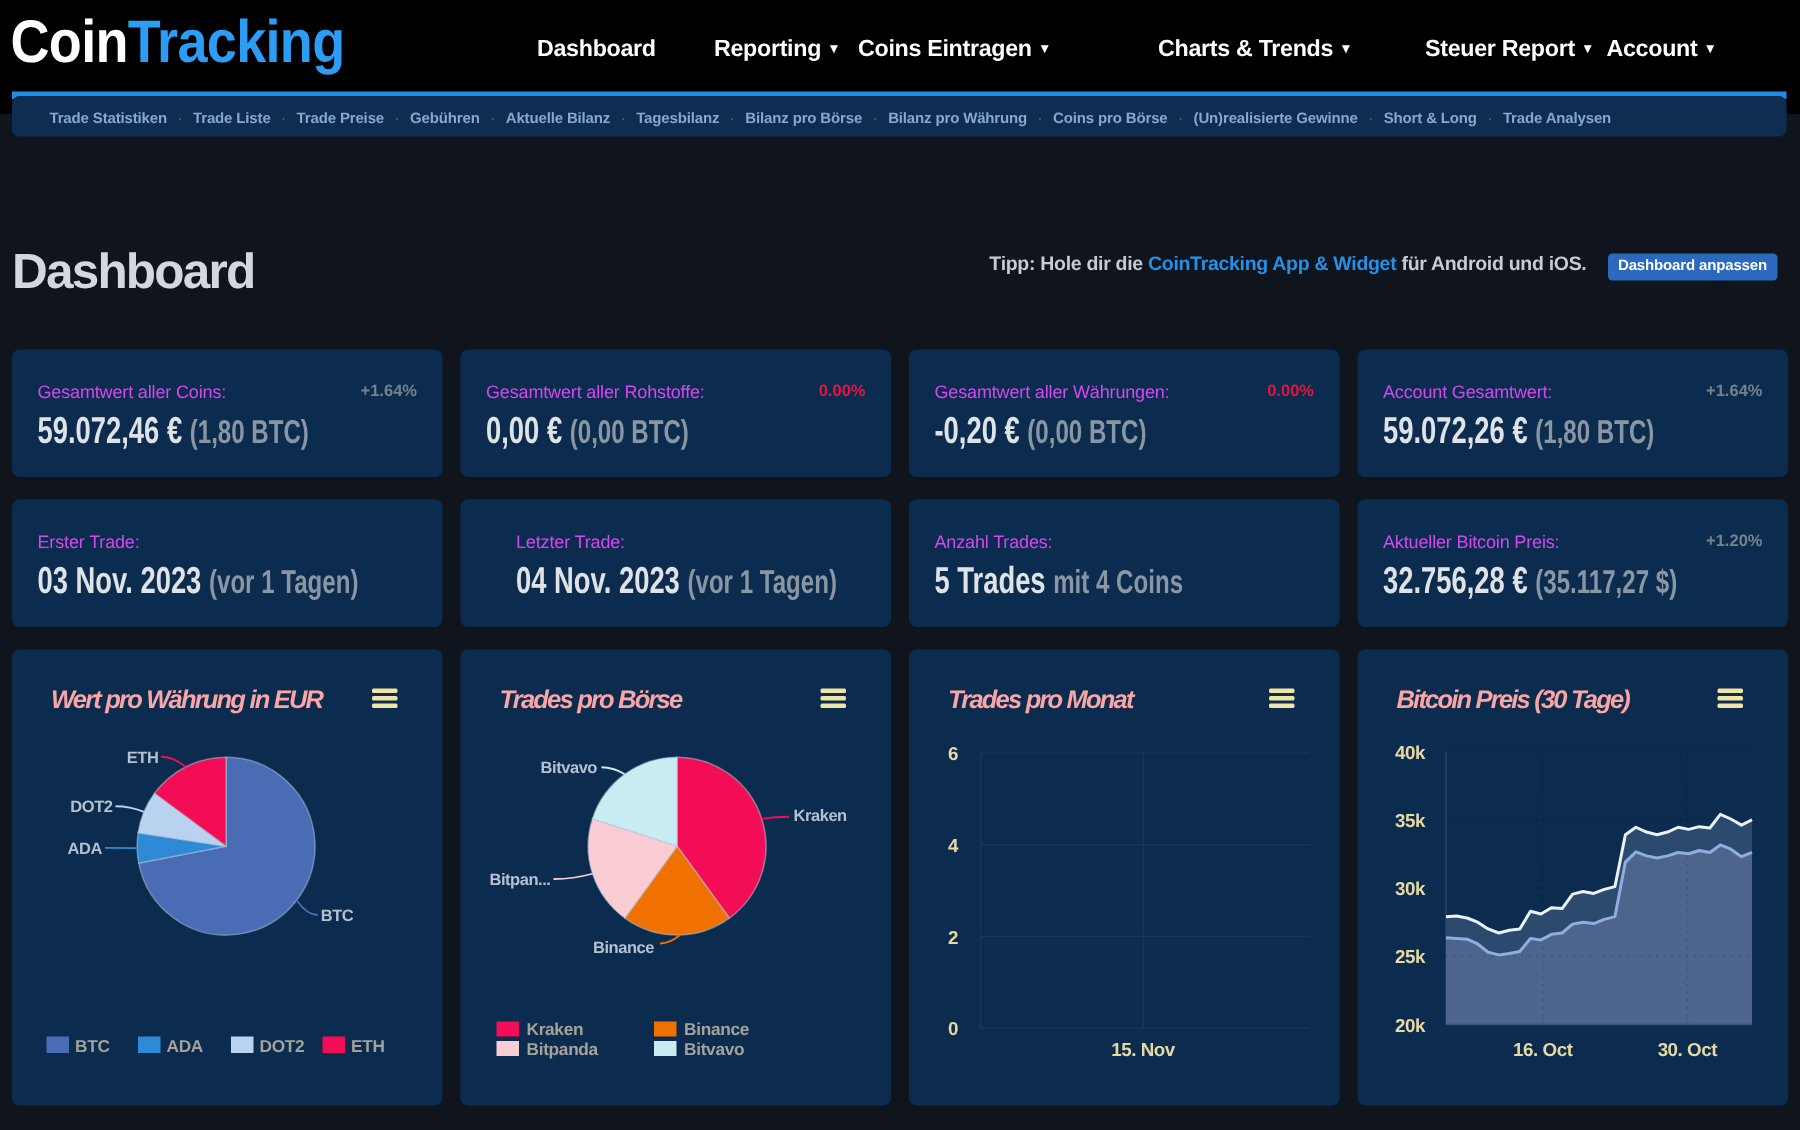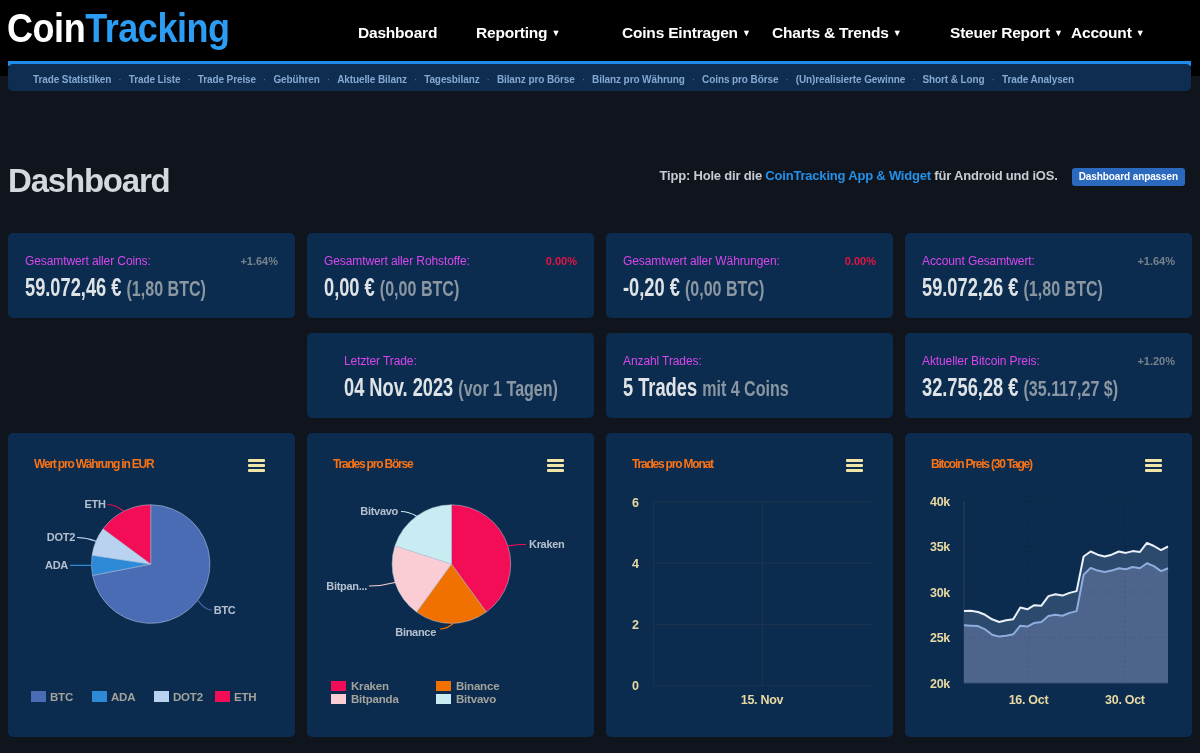--- a/index.html
+++ b/index.html
@@ -16,32 +16,32 @@
 h1 { position:absolute; left:8px; top:162px; font-size:33px; color:#d3d8dc; letter-spacing:-1.2px; }
 .tip { position:absolute; right:15px; top:168px; font-size:13px; font-weight:bold; color:#c6ccd2; letter-spacing:-0.2px; }
 .tip .applink { color:#2490e8; }
 .tip .btn { display:inline-block; margin-left:14px; background:#2a69bd; color:#fff; font-size:10px; font-weight:bold; padding:3px 7px 4px; border-radius:3px; letter-spacing:-0.1px; }
 .card { position:absolute; width:287px; height:85px; background:#0b2c4e; border-radius:5px; padding:21px 17px 0; }
 .card .lbl { font-size:12px; color:#d946ef; letter-spacing:-0.1px; }
 .card .val { margin-top:5px; font-size:25px; font-weight:bold; color:#dfe3e6; white-space:nowrap; transform:scaleX(0.73); transform-origin:0 0; }
 .card .sub { font-size:22px; color:#8a97a2; }
 .card .pct { position:absolute; right:17px; top:22px; font-size:11px; font-weight:bold; }
 .ccard { position:absolute; top:433px; width:287px; height:304px; background:#0b2c4e; border-radius:5px; }
-.ctitle { position:absolute; left:26px; top:24px; font-size:12px; font-weight:bold; color:#f97316; letter-spacing:-1.2px; }
+.ctitle { position:absolute; left:26px; top:24px; font-size:17px; font-weight:bold; color:#fca5a5; letter-spacing:-1.2px;font-style:italic; }
 .burger { position:absolute; left:240px; top:26px; width:17px; }
 .burger i { display:block; height:3px; margin-bottom:2px; background:#f0e4a6; border-radius:1px; }
 .ccard svg { position:absolute; left:0; top:0; }
 </style></head>
 <body>
 <div id="page">
   <div class="hdr">
     <div class="logo">Coin<span>Tracking</span></div>
 <div class="mi" style="left:358px">Dashboard</div>
 <div class="mi" style="left:476px">Reporting <span class="arr">▼</span></div>
-<div class="mi" style="left:622px">Coins Eintragen <span class="arr">▼</span></div>
+<div class="mi" style="left:572px">Coins Eintragen <span class="arr">▼</span></div>
 <div class="mi" style="left:772px">Charts &amp; Trends <span class="arr">▼</span></div>
 <div class="mi" style="left:950px">Steuer Report <span class="arr">▼</span></div>
 <div class="mi" style="left:1071px">Account <span class="arr">▼</span></div>
   </div>
   <div class="bluebar"></div>
   <div class="subnav"><a>Trade Statistiken</a><span class="dot">·</span><a>Trade Liste</a><span class="dot">·</span><a>Trade Preise</a><span class="dot">·</span><a>Gebühren</a><span class="dot">·</span><a>Aktuelle Bilanz</a><span class="dot">·</span><a>Tagesbilanz</a><span class="dot">·</span><a>Bilanz pro Börse</a><span class="dot">·</span><a>Bilanz pro Währung</a><span class="dot">·</span><a>Coins pro Börse</a><span class="dot">·</span><a>(Un)realisierte Gewinne</a><span class="dot">·</span><a>Short &amp; Long</a><span class="dot">·</span><a>Trade Analysen</a></div>
   <h1>Dashboard</h1>
   <div class="tip">Tipp: Hole dir die <span class="applink">CoinTracking App &amp; Widget</span> für Android und iOS.<span class="btn">Dashboard anpassen</span></div>
 <div class="card" style="left:8px;top:233px;">
       <div class="pct" style="color:#77828c">+1.64%</div>
@@ -55,20 +55,24 @@
     </div>
 <div class="card" style="left:606px;top:233px;">
       <div class="pct" style="color:#e51441">0.00%</div>
       <div class="lbl">Gesamtwert aller Währungen:</div>
       <div class="val">-0,20 € <span class="sub">(0,00 BTC)</span></div>
     </div>
 <div class="card" style="left:905px;top:233px;">
       <div class="pct" style="color:#77828c">+1.64%</div>
       <div class="lbl">Account Gesamtwert:</div>
       <div class="val">59.072,26 € <span class="sub">(1,80 BTC)</span></div>
+    </div>
+<div class="card" style="left:8px;top:333px;">
+      <div class="lbl">Erster Trade:</div>
+      <div class="val">03 Nov. 2023 <span class="sub">(vor 1 Tagen)</span></div>
     </div>
 <div class="card" style="left:307px;top:333px;padding-left:37px;">
       <div class="lbl">Letzter Trade:</div>
       <div class="val">04 Nov. 2023 <span class="sub">(vor 1 Tagen)</span></div>
     </div>
 <div class="card" style="left:606px;top:333px;">
       <div class="lbl">Anzahl Trades:</div>
       <div class="val">5 Trades <span class="sub">mit 4 Coins</span></div>
     </div>
 <div class="card" style="left:905px;top:333px;">

